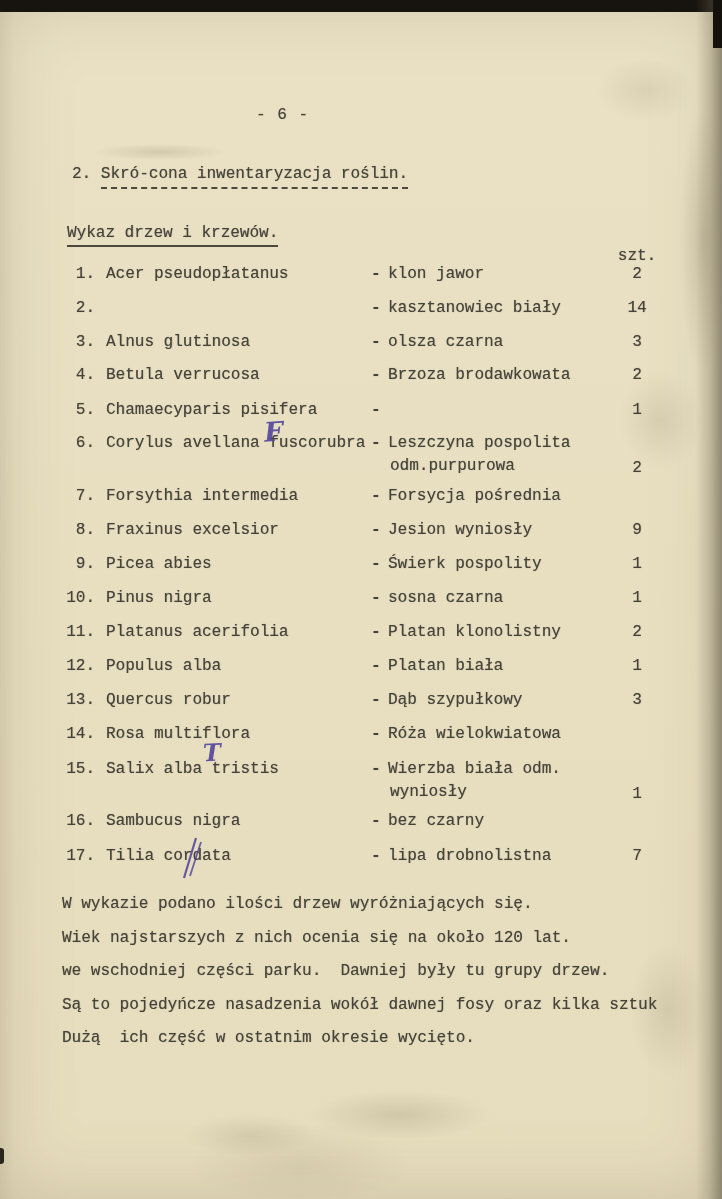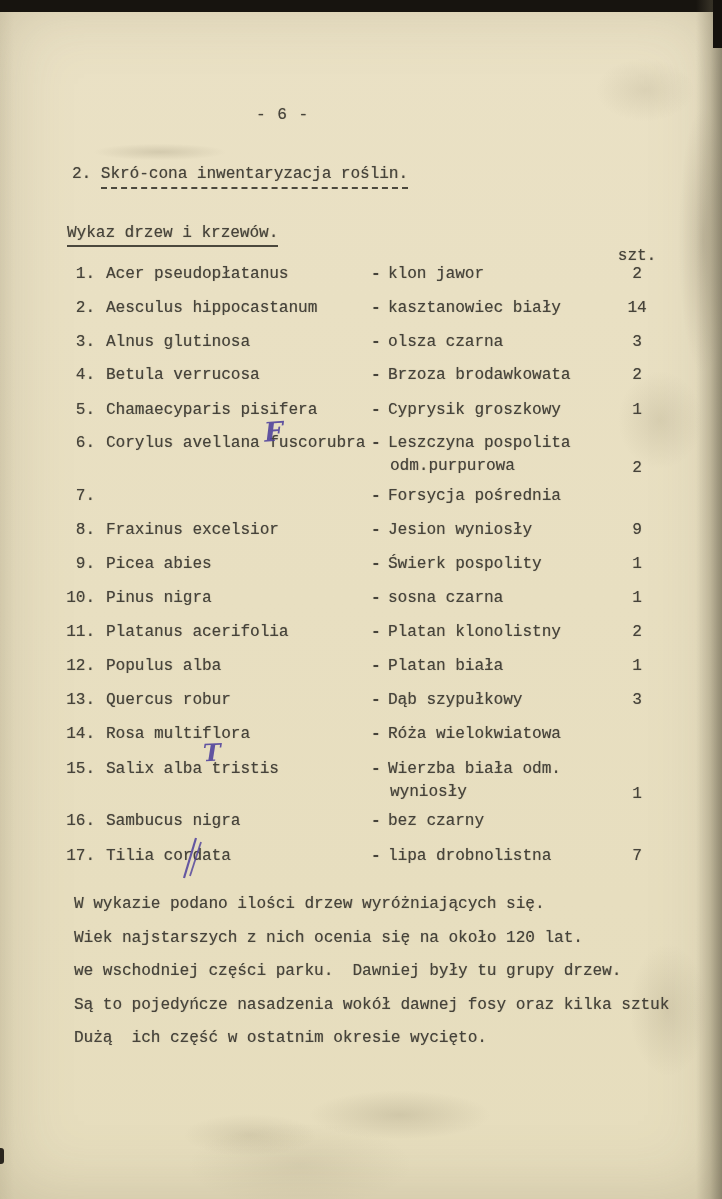--- a/index.html
+++ b/index.html
@@ -37,21 +37,21 @@
   .row{position:absolute;left:0;width:722px;height:24px;}
   .row span{position:absolute;font-size:16px;line-height:22px;
        text-shadow:0.3px 0.3px 0.8px rgba(66,62,52,.55);white-space:pre;}
   .c-no{left:45px;width:50px;text-align:right;}
   .c-latin{left:106px;}
   .c-dash{left:371px;font-weight:bold;}
   .c-pol{left:388px;}
   .c-pol2{left:390px;top:23px;}
   .c-qty{left:613px;top:0;width:48px;text-align:center;}
   .paragraph{left:62px;top:893px;}
-  .paragraph div{height:33.6px;margin-left:12px;}
+  .paragraph div{height:33.6px;}
   .pen{position:absolute;font-family:"DejaVu Serif",serif;font-style:italic;font-weight:bold;
        color:#4e409c;opacity:.88;text-shadow:none;}
   .pen-f{left:264px;top:416px;font-size:27px;transform:rotate(-4deg);}
   .pen-t{left:203px;top:738px;font-size:24px;transform:rotate(-2deg);}
   .pen-slash{position:absolute;left:180px;top:836px;}
 </style>
 </head>
 <body>
 
 <div class="scan">
@@ -73,21 +73,20 @@
       <div class="row" style="top: 263px;">
       <span class="c-no">1.</span>
       <span class="c-latin">Acer pseudopłatanus</span>
       <span class="c-dash">-</span>
       <span class="c-pol">klon jawor</span>
 
       <span class="c-qty">2</span>
     </div>
       <div class="row" style="top: 297px;">
       <span class="c-no">2.</span>
-      <span class="c-latin">Aesculus hippocastanum</span>
       <span class="c-dash">-</span>
       <span class="c-pol">kasztanowiec biały</span>
 
       <span class="c-qty">14</span>
     </div>
       <div class="row" style="top: 331px;">
       <span class="c-no">3.</span>
       <span class="c-latin">Alnus glutinosa</span>
       <span class="c-dash">-</span>
       <span class="c-pol">olsza czarna</span>
@@ -99,34 +98,34 @@
       <span class="c-latin">Betula verrucosa</span>
       <span class="c-dash">-</span>
       <span class="c-pol">Brzoza brodawkowata</span>
 
       <span class="c-qty">2</span>
     </div>
       <div class="row" style="top: 399px;">
       <span class="c-no">5.</span>
       <span class="c-latin">Chamaecyparis pisifera</span>
       <span class="c-dash">-</span>
-      <span class="c-pol">Cyprysik groszkowy</span>
 
       <span class="c-qty">1</span>
     </div>
       <div class="row" style="top: 432px;">
       <span class="c-no">6.</span>
       <span class="c-latin">Corylus avellana fuscorubra</span>
       <span class="c-dash">-</span>
       <span class="c-pol">Leszczyna pospolita</span>
       <span class="c-pol2">odm.purpurowa</span>
       <span class="c-qty" style="top: 25px;">2</span>
     </div>
       <div class="row" style="top: 485px;">
       <span class="c-no">7.</span>
+      <span class="c-latin">Forsythia intermedia</span>
       <span class="c-dash">-</span>
       <span class="c-pol">Forsycja pośrednia</span>
 
     </div>
       <div class="row" style="top: 519px;">
       <span class="c-no">8.</span>
       <span class="c-latin">Fraxinus excelsior</span>
       <span class="c-dash">-</span>
       <span class="c-pol">Jesion wyniosły</span>
 

